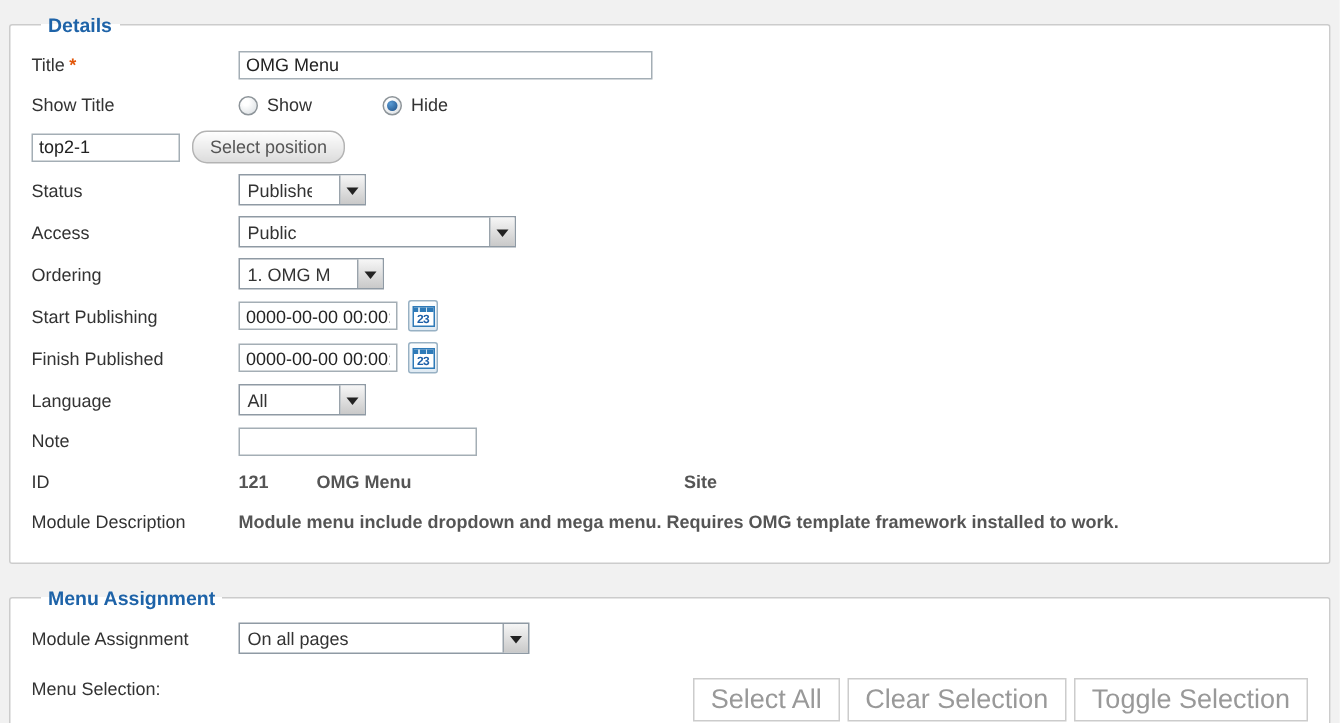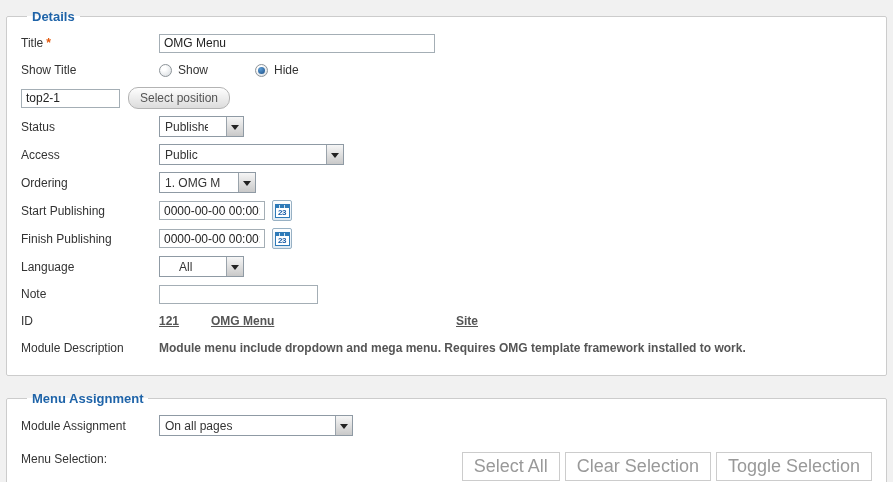--- a/index.html
+++ b/index.html
@@ -70,21 +70,21 @@
   }
   .sel .sel-arrow {
     width: 0; height: 0;
     border: 4px solid transparent;
     border-top: 5px solid #222;
     margin-top: 5px;
   }
   .w-status { width: 85px; }
   .w-access { width: 185px; }
   .w-ordering { width: 97px; }
-  .w-language { width: 85px; padding-left: 14px; }
+  .w-language { width: 85px; }
   .w-assignment { width: 194px; }
 
   
   .radio-opt { display: inline-flex; align-items: center; }
   .radio-opt.first { width: 96px; }
   .radio {
     width: 13px; height: 13px; border-radius: 50%;
     border: 1px solid #8d9499;
     background: radial-gradient(circle at 35% 30%, #fff 20%, #dfe3e6 80%);
     display: inline-flex; align-items: center; justify-content: center;
@@ -121,21 +121,21 @@
   .cal-hd {
     height: 3px; background: #2e7ab8;
     background-image: linear-gradient(90deg, transparent 3px, #cfe3f2 3px, #cfe3f2 4px, transparent 4px, transparent 8px, #cfe3f2 8px, #cfe3f2 9px, transparent 9px);
   }
   .cal-day {
     font-size: 8px; font-weight: bold; color: #1c5fa8;
     text-align: center; line-height: 9px; letter-spacing: -0.5px;
   }
 
   
-  .val-bold { font-weight: bold; color: #555; text-decoration: underline; }
+  .val-bold { font-weight: bold; color: #555; }
   .id-num { width: 52px; }
   .id-name { width: 245px; }
   .desc-text { font-weight: bold; color: #555; }
 
   
   .sel-row { margin-top: 16px; align-items: flex-start; }
   .btn-group { margin-left: auto; display: flex; gap: 5px; }
   .gray-btn {
     font-family: "Liberation Sans", sans-serif;
     font-size: 18px; color: #999;
@@ -208,21 +208,21 @@
     <input type="text" class="date-input" value="0000-00-00 00:00:00" style="">
     <button class="cal-btn">
       <span class="cal">
         <span class="cal-hd" style="display:block"></span>
         <span class="cal-day" style="display:block">23</span>
       </span>
     </button>
   </div>
 
   <div class="row">
-    <span class="lbl">Finish Publishing</span>
+    <span class="lbl">Finish Published</span>
     <input type="text" class="date-input" value="0000-00-00 00:00:00" style="">
     <button class="cal-btn">
       <span class="cal">
         <span class="cal-hd" style="display:block"></span>
         <span class="cal-day" style="display:block">23</span>
       </span>
     </button>
   </div>
 
   <div class="row">

